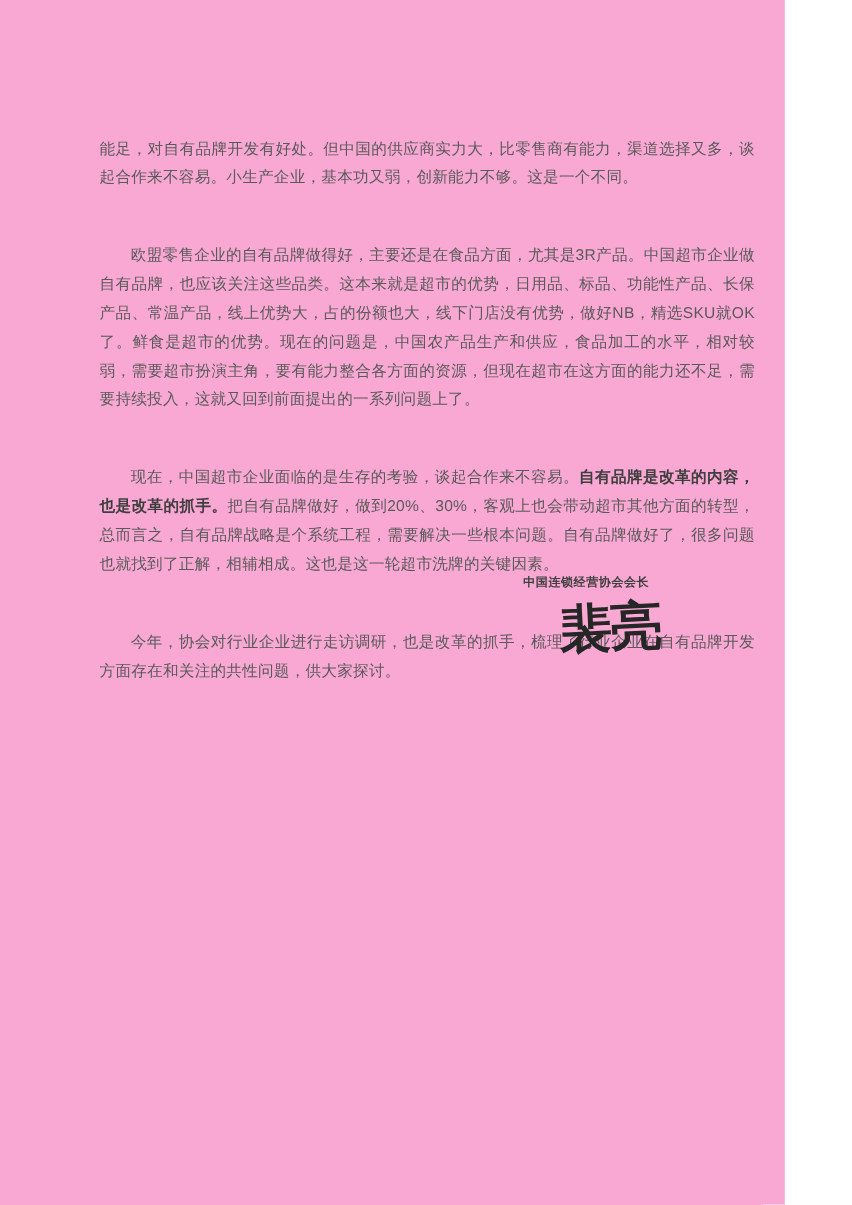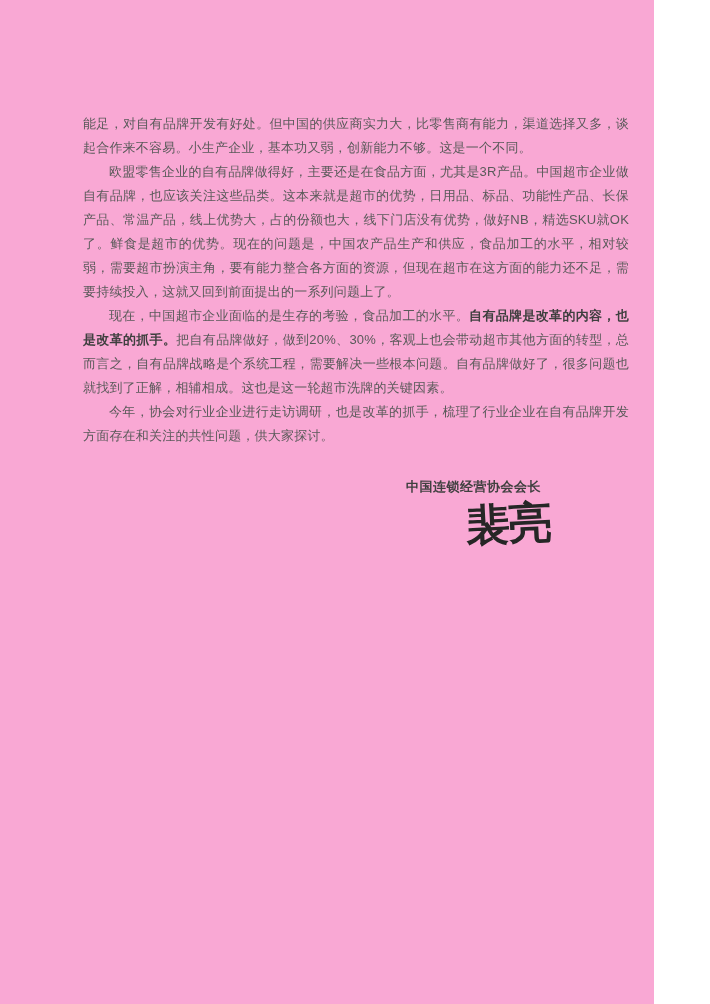--- a/index.html
+++ b/index.html
@@ -26,30 +26,31 @@
     color: #5a5a5a;
     text-align: justify;
     letter-spacing: 0.2px;
   }
   .content p {
     margin: 0;
     padding: 0;
   }
   .content p.indent {
     text-indent: 2em;
+    margin-top: 41px;
   }
   .bold-key {
     font-weight: bold;
     color: #3f3f3f;
   }
   .sig-title {
     position: absolute;
     top: 478px;
     right: 113px;
-    font-size: 13px;
+    font-size: 10px;
     font-weight: bold;
     color: #404040;
     letter-spacing: 0.5px;
     text-align: right;
   }
   .sig-name {
     position: absolute;
     top: 496px;
     right: 104px;
     font-size: 44px;
@@ -65,21 +66,21 @@
 <body>
 
 <div class="page">
 
   <div class="content">
 
     <p>能足，对自有品牌开发有好处。但中国的供应商实力大，比零售商有能力，渠道选择又多，谈起合作来不容易。小生产企业，基本功又弱，创新能力不够。这是一个不同。</p>
 
     <p class="indent">欧盟零售企业的自有品牌做得好，主要还是在食品方面，尤其是3R产品。中国超市企业做自有品牌，也应该关注这些品类。这本来就是超市的优势，日用品、标品、功能性产品、长保产品、常温产品，线上优势大，占的份额也大，线下门店没有优势，做好NB，精选SKU就OK了。鲜食是超市的优势。现在的问题是，中国农产品生产和供应，食品加工的水平，相对较弱，需要超市扮演主角，要有能力整合各方面的资源，但现在超市在这方面的能力还不足，需要持续投入，这就又回到前面提出的一系列问题上了。</p>
 
-    <p class="indent"><span>现在，中国超市企业面临的是生存的考验，食品加工的水平。</span><span class="bold-key">自有品牌是改革的内容，也是改革的抓手。</span><span>把自有品牌做好，做到20%、30%，客观上也会带动超市其他方面的转型，总而言之，自有品牌战略是个系统工程，需要解决一些根本问题。自有品牌做好了，很多问题也就找到了正解，相辅相成。这也是这一轮超市洗牌的关键因素。</span></p>
+    <p class="indent"><span>现在，中国超市企业面临的是生存的考验，谈起合作来不容易。</span><span class="bold-key">自有品牌是改革的内容，也是改革的抓手。</span><span>把自有品牌做好，做到20%、30%，客观上也会带动超市其他方面的转型，总而言之，自有品牌战略是个系统工程，需要解决一些根本问题。自有品牌做好了，很多问题也就找到了正解，相辅相成。这也是这一轮超市洗牌的关键因素。</span></p>
 
     <p class="indent">今年，协会对行业企业进行走访调研，也是改革的抓手，梳理了行业企业在自有品牌开发方面存在和关注的共性问题，供大家探讨。</p>
 
   </div>
 
   <div class="sig-title">中国连锁经营协会会长</div>
 
   <div class="sig-name">裴亮</div>
 
 </div>

